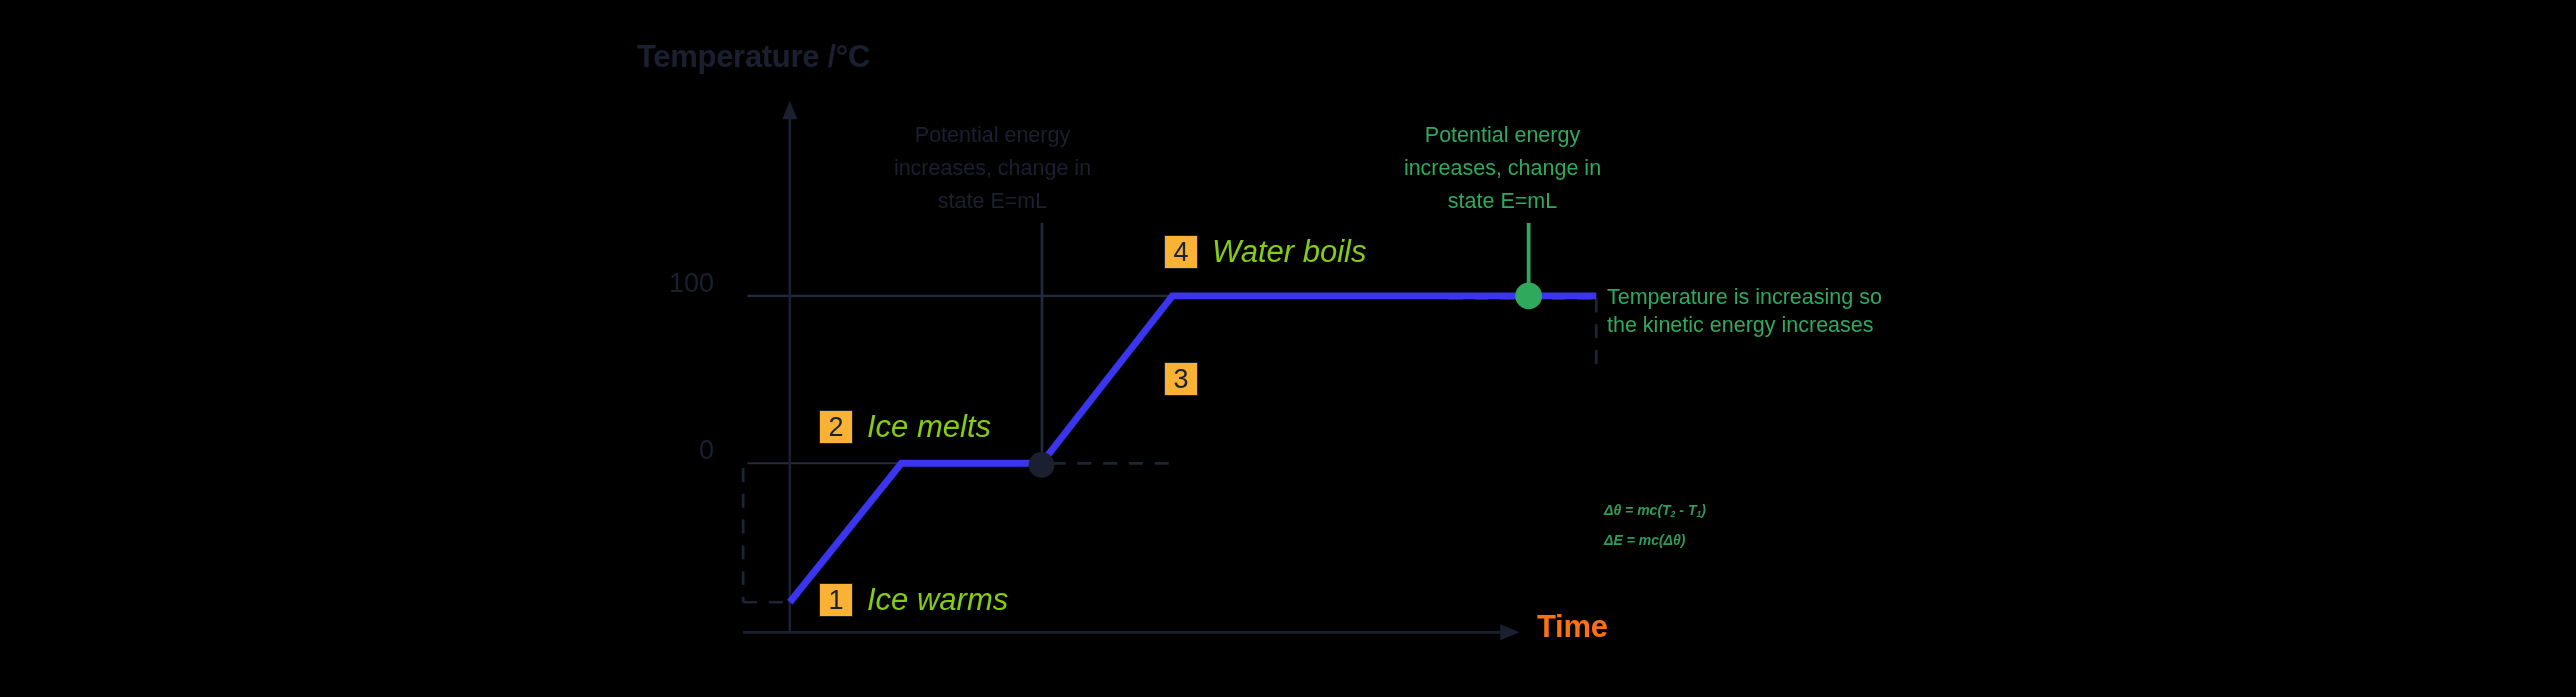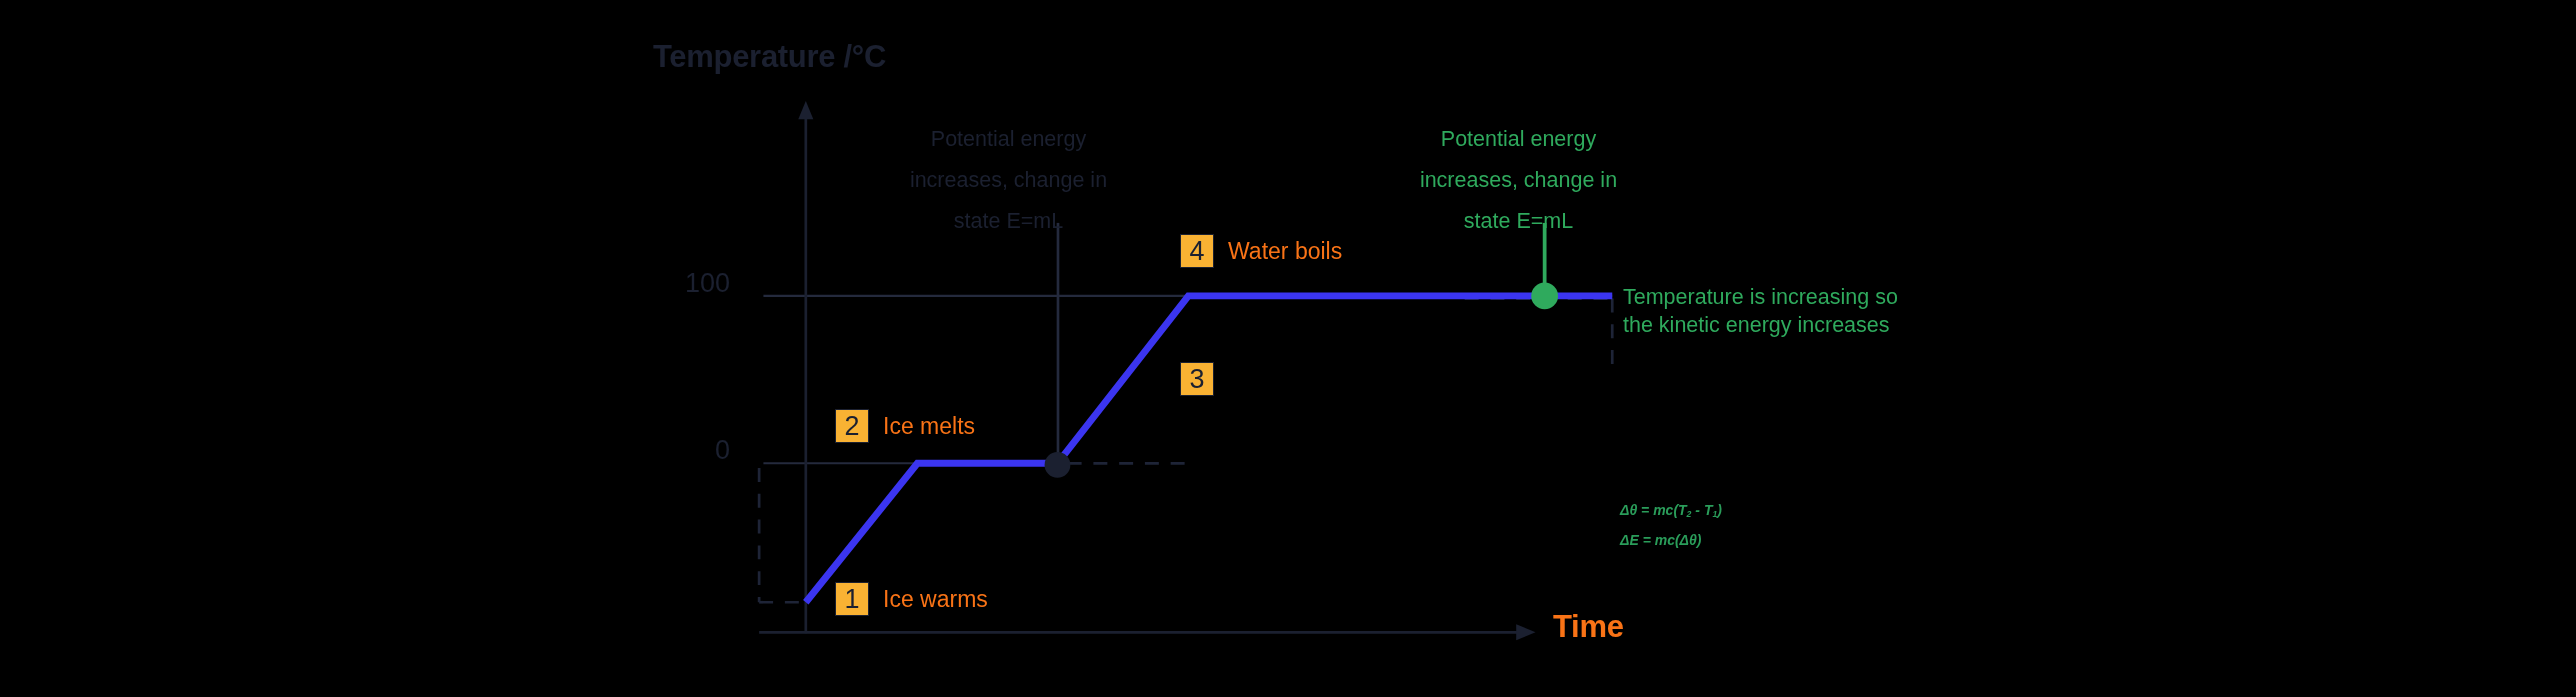--- a/index.html
+++ b/index.html
@@ -1,21 +1,21 @@
 <!DOCTYPE html>
 <html style="font-size:8.6px"><head>
 <meta charset="utf-8">
 <style>
   html,body{margin:0;padding:0;background:#000;}
   body{
     width:2576px;height:698px;overflow:hidden;position:relative;
     font-family:"Liberation Sans","DejaVu Sans",sans-serif;
     -webkit-font-smoothing:antialiased;
   }
-  #stage{position:absolute;left:16px;top:0;width:2092px;height:698px;background:#000000;}
+  #stage{position:absolute;left:0;top:0;width:2092px;height:698px;background:#000000;}
 
   .abs{position:absolute;}
 
   
   #axis-title-y{
     left:637px;top:39px;
     font-size:31px;font-weight:700;letter-spacing:-0.3px;
     color:#1b2030;white-space:nowrap;
   }
   
@@ -28,21 +28,21 @@
 
   
   #axis-title-x{
     left:1537px;top:609px;
     font-size:31px;font-weight:700;letter-spacing:-0.3px;
     color:#f97316;white-space:nowrap;
   }
 
   
   .annot{
-    font-size:21.5px;line-height:41px;text-align:center;white-space:pre-line;
+    font-size:21.5px;line-height:33px;text-align:center;white-space:pre-line;
   }
   #annot-melt{
     left:880px;top:119px;width:225px;color:#1b2030;
   }
   #annot-boil{
     left:1390px;top:119px;width:225px;color:#2faa5d;
   }
 
   
   .note{
@@ -66,21 +66,21 @@
     width:34px;height:34px;
     background:#f9b233;
     color:#1b2030;
     font-size:27px;font-weight:400;
     display:flex;align-items:center;justify-content:center;
     box-sizing:border-box;
     border:1.6px solid #1b2030;
     flex:0 0 auto;
   }
   .badge-label{
-    margin-left:14px;font-size:23px;font-weight:400;color:#f97316;white-space:nowrap;
+    margin-left:14px;font-size:31px;font-weight:400;color:#84cc16;white-space:nowrap;font-style:italic;
   }
   #stage-1{left:819px;top:582px;}
   #stage-2{left:819px;top:409px;}
   #stage-3{left:1164px;top:362px;}
   #stage-4{left:1164px;top:234px;}
 
   svg{position:absolute;left:0;top:0;overflow:visible;}
 </style>
 </head>
 <body>

